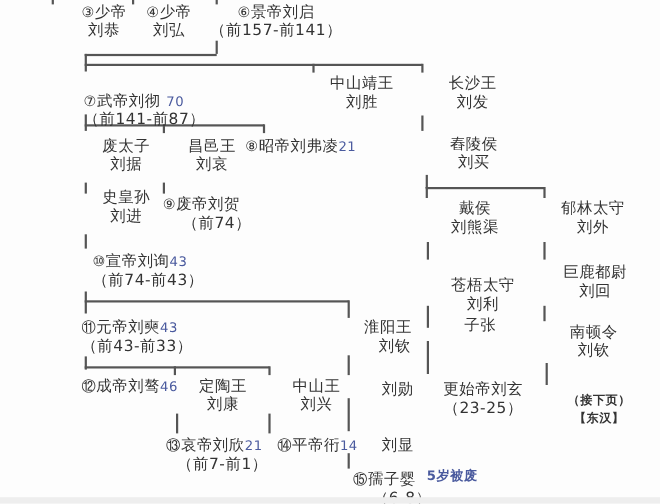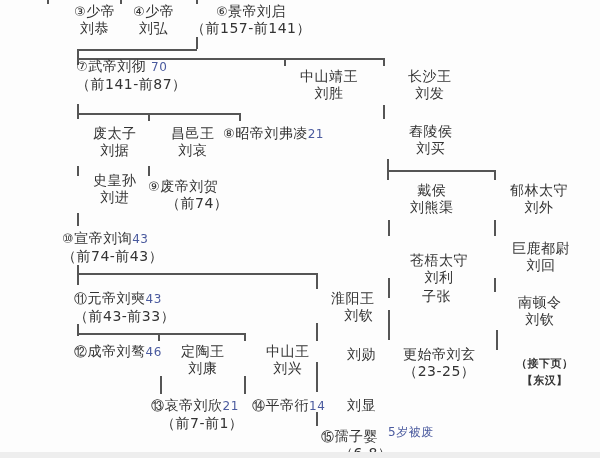--- a/index.html
+++ b/index.html
@@ -3,21 +3,21 @@
 <meta charset="utf-8">
 <style>
   html, body { margin:0; padding:0; }
   body { width:600px; height:458px; background:#fdfdfd; position:relative; overflow:hidden;
          font-family:"DejaVu Sans", sans-serif; color:#333; }
   .node { position:absolute; font-size:14px; line-height:17px; white-space:nowrap; text-align:center; letter-spacing:0.5px;margin-left:48px; }
   .node .t1, .node .t2 { display:block; }
   .left { text-align:left; }
   .num { color:#4a5a9e; font-size:12px; }
   .mark { font-size:13px; }
-  .note { color:#4a5a9e; font-size:12px; }
+  .note { color:#4a5a9e; font-size:12px;font-weight:bold; }
   .small { font-size:11px; font-weight:bold; }
   .ln { position:absolute; background:#555; }
   .h { height:1.5px; }
   .v { width:1.5px; }
   .bottomband { position:absolute; left:0; top:452px; width:600px; height:6px; background:#eee; }
 </style>
 </head>
 <body>
 
 <div class="ln v" style="left:47px;top:0;height:4px"></div>
@@ -76,21 +76,21 @@
 </div>
 <div class="node" style="left:85px;top:3px">
   <span class="t1"><span class="mark">④</span><span>少帝</span></span>
   <span class="t2">刘弘</span>
 </div>
 <div class="node" style="left:143px;top:3px">
   <span class="t1"><span class="mark">⑥</span><span>景帝刘启</span></span>
   <span class="t2">（前157-前141）</span>
 </div>
 
-<div class="node left" style="left:28px;top:58px">
+<div class="node left" style="left:28px;top:84px">
   <span class="t1"><span class="mark">⑦</span><span>武帝刘彻</span> <span class="num">70</span></span>
   <span class="t2">（前141-前87）</span>
 </div>
 <div class="node" style="left:252px;top:68px">
   <span class="t1">中山靖王</span>
   <span class="t2">刘胜</span>
 </div>
 <div class="node" style="left:360px;top:68px">
   <span class="t1">长沙王</span>
   <span class="t2">刘发</span>
@@ -122,21 +122,21 @@
 </div>
 <div class="node" style="left:362px;top:182px">
   <span class="t1">戴侯</span>
   <span class="t2">刘熊渠</span>
 </div>
 <div class="node" style="left:462px;top:182px">
   <span class="t1">郁林太守</span>
   <span class="t2">刘外</span>
 </div>
 
-<div class="node left" style="left:14px;top:230px">
+<div class="node left" style="left:36px;top:230px">
   <span class="t1"><span class="mark">⑩</span><span>宣帝刘询</span><span class="num">43</span></span>
   <span class="t2">（前74-前43）</span>
 </div>
 <div class="node" style="left:362px;top:252px">
   <span class="t1">苍梧太守</span>
   <span class="t2">刘利</span>
 </div>
 <div class="node" style="left:464px;top:240px">
   <span class="t1">巨鹿都尉</span>
   <span class="t2">刘回</span>

